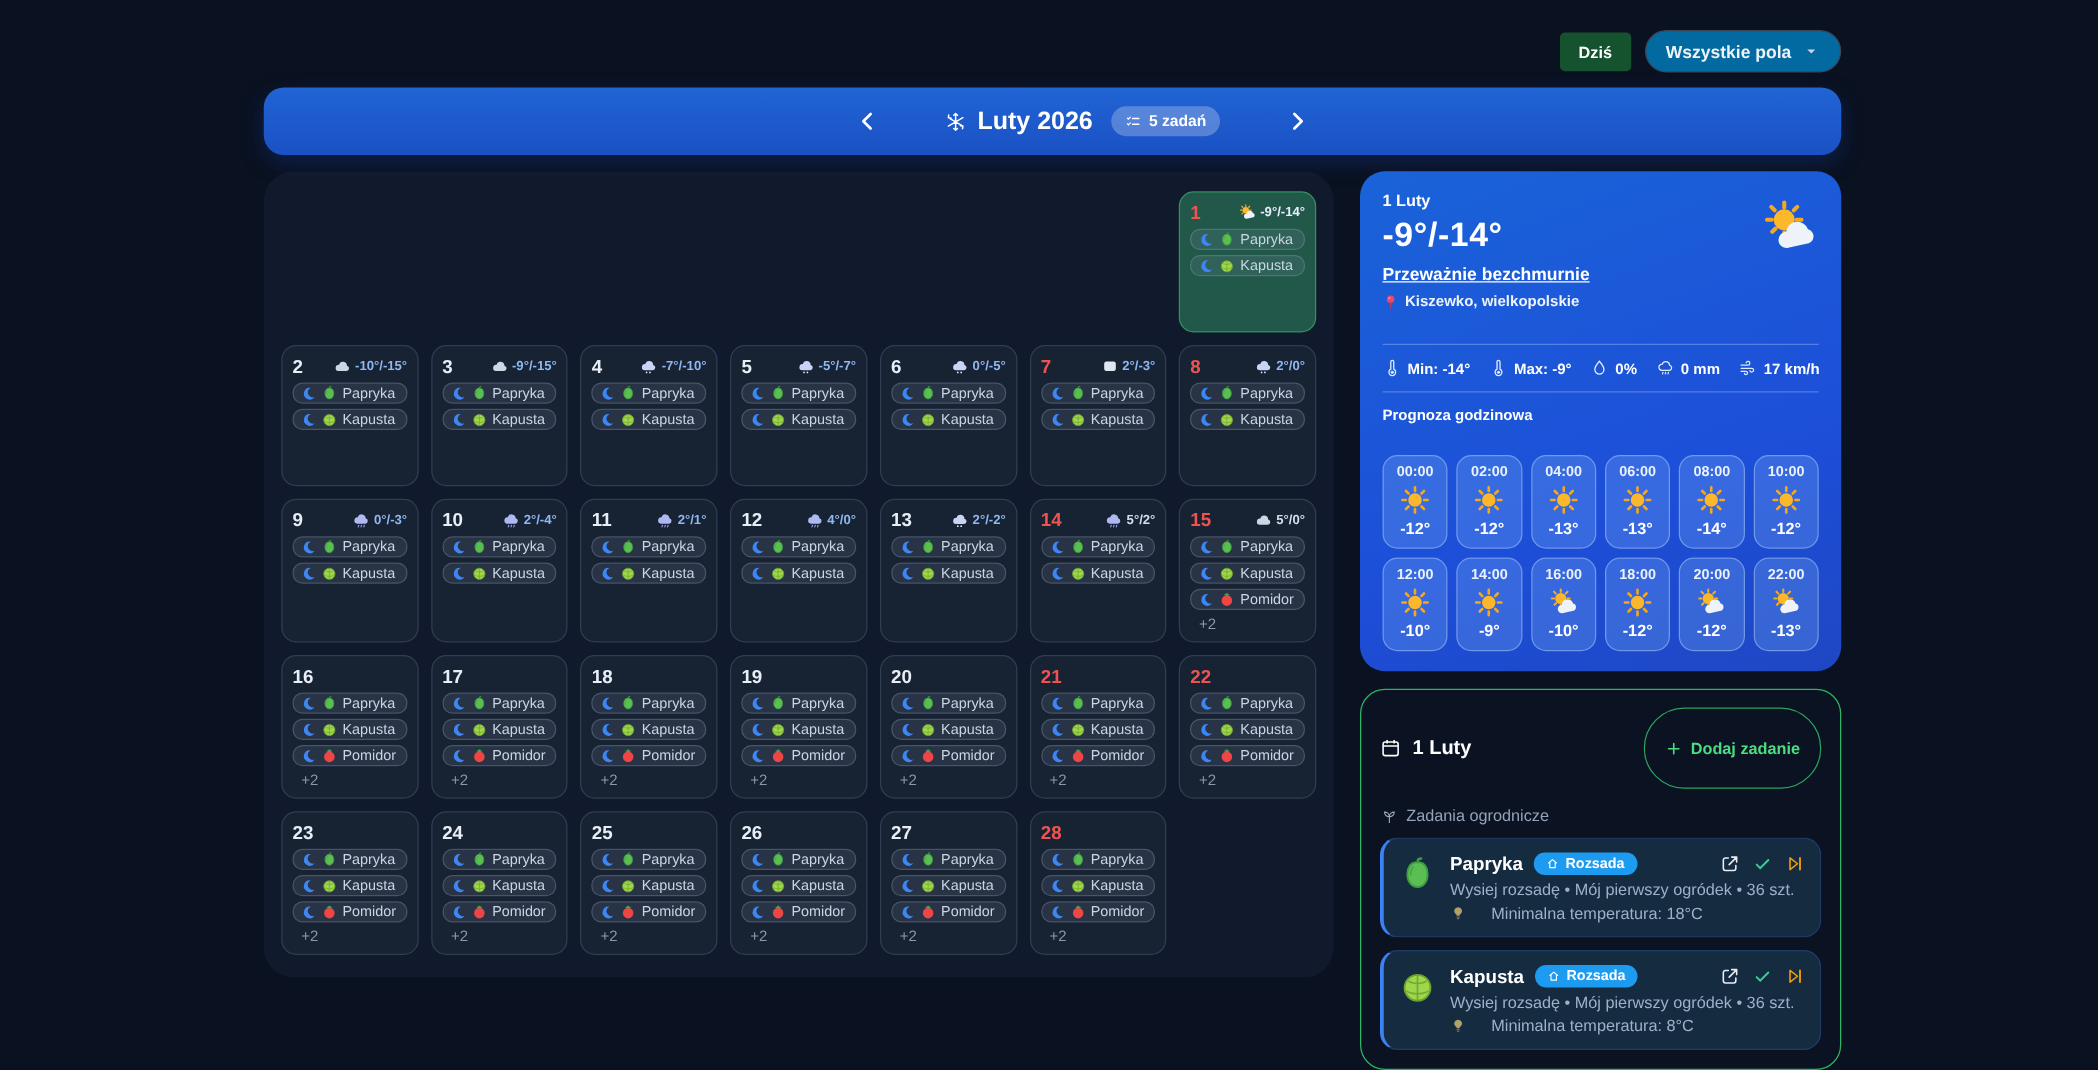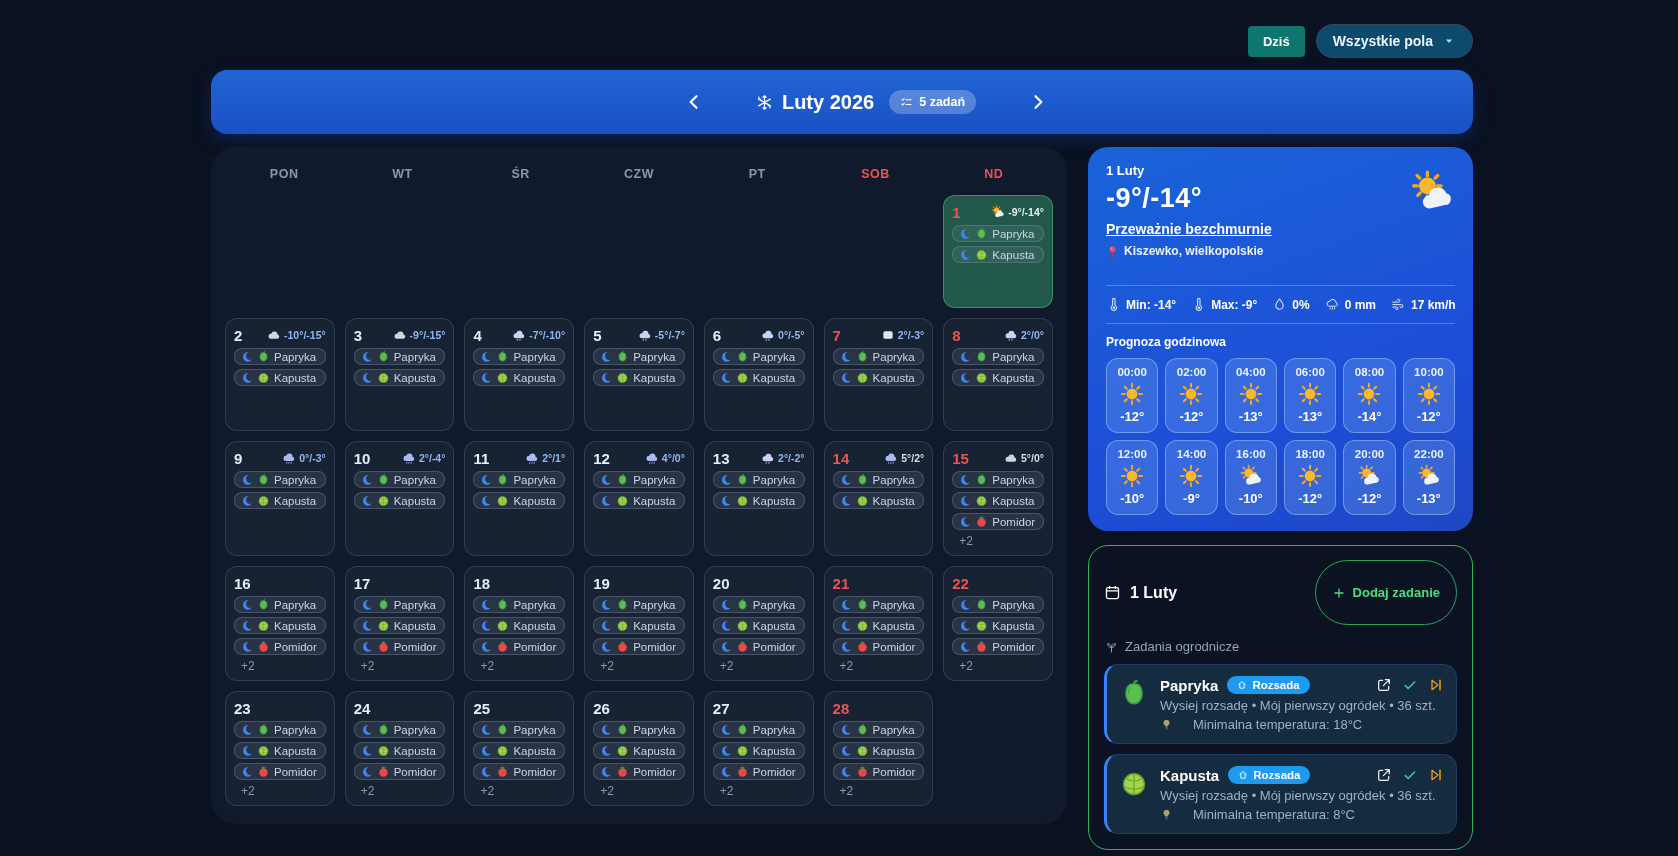--- a/index.html
+++ b/index.html
@@ -3,24 +3,24 @@
 <meta charset="utf-8">
 <style>
   * { box-sizing: border-box; margin: 0; padding: 0; }
   html,body { width:1678px; height:856px; overflow:hidden; }
   body {
     background:#0a1120;
     font-family:"Liberation Sans","DejaVu Sans",sans-serif;
     color:#e5ecf5;
   }
   .topbar { display:flex; justify-content:flex-end; align-items:center; gap:11px; padding:24px 205px 12px 0; }
-  .btn-today { background:#0f766e; border:none; border-radius:4px; padding:8px 15px; color:#fff; font-size:13px; font-weight:bold; cursor:pointer; }
-  .btn-fields { display:flex; align-items:center; gap:9px; background:#0c4a6e; border:1px solid #39465a; border-radius:999px; padding:8px 16px; color:#eef3f9; font-size:14px; font-weight:600; cursor:pointer; }
+  .btn-today { background:#14532d; border:none; border-radius:4px; padding:8px 15px; color:#fff; font-size:13px; font-weight:bold; cursor:pointer; }
+  .btn-fields { display:flex; align-items:center; gap:9px; background:#0369a1; border:1px solid #39465a; border-radius:999px; padding:8px 16px; color:#eef3f9; font-size:14px; font-weight:600; cursor:pointer; }
   .content { margin-left:211px; width:1262px; }
-  .month-header { height:64px; border-radius:16px; background:linear-gradient(180deg,#2164d4,#1a51c4); display:flex; align-items:center; justify-content:center; gap:46px; margin-bottom:13px; box-shadow:0 6px 18px rgba(20,60,160,.35);padding-left:48px; }
+  .month-header { height:54px; border-radius:16px; background:linear-gradient(180deg,#2164d4,#1a51c4); display:flex; align-items:center; justify-content:center; gap:46px; margin-bottom:13px; box-shadow:0 6px 18px rgba(20,60,160,.35);padding-left:48px; }
   .nav-btn { background:transparent; border:none; cursor:pointer; display:flex; align-items:center; padding:6px; }
   .mh-center { display:flex; align-items:center; gap:9px; }
   .month-title { font-size:20px; font-weight:bold; color:#fff; }
   .tasks-badge { display:flex; align-items:center; gap:6px; background:rgba(255,255,255,.25); border-radius:999px; padding:5px 11px; font-size:12.5px; font-weight:bold; color:#fff; margin-left:6px; }
   .main-row { display:flex; gap:21px; align-items:flex-start; }
 
   
   .calendar-card { width:856px; background:rgba(19,30,49,.72); border-radius:24px; padding:16px 14px 18px; }
   .dow-row { display:grid; grid-template-columns:repeat(7,1fr); margin:4px 0 14px; }
   .dow { text-align:center; font-size:12.5px; font-weight:bold; color:#8b97a8; letter-spacing:.5px; }
@@ -43,21 +43,21 @@
   .right-col { width:385px; display:flex; flex-direction:column; gap:14px; }
   .weather-card { background:linear-gradient(160deg,#1a63d8,#1d4ed8 65%,#1e47c3); border-radius:20px; padding:16px 18px 16px; color:#fff; position:relative; }
   .w-date { font-size:13px; font-weight:600; }
   .w-temp { font-size:27px; font-weight:600; margin:5px 0 7px; letter-spacing:.5px; }
   .w-desc { font-size:14px; font-weight:600;text-decoration:underline; }
   .w-loc { display:flex; align-items:center; gap:5px; font-size:12px; font-weight:600; color:rgba(255,255,255,.92); margin-top:7px; }
   .w-big-icon { position:absolute; top:22px; right:18px; }
   #stats-row { display:flex; align-items:center; gap:15px; border-top:1px solid rgba(255,255,255,.25); border-bottom:1px solid rgba(255,255,255,.25); padding:11px 0; margin-top:27px; }
   .stat { display:flex; align-items:center; gap:5px; font-size:12px; font-weight:bold; white-space:nowrap; }
   .stat-ic { display:flex; opacity:.95; }
-  .hourly-title { font-size:12px; font-weight:bold; margin:11px 0 9px; }
+  .hourly-title { font-size:12px; font-weight:bold; margin:11px 0 25px; }
   #hourly-grid { display:grid; grid-template-columns:repeat(6,1fr); gap:7px; }
   .tile { background:rgba(125,175,245,.28); border:1px solid rgba(190,220,255,.42); border-radius:12px; padding:7px 2px 8px; text-align:center; }
   .tile-time { font-size:11.5px; font-weight:bold; color:#eaf2fc; }
   .tile-ic { display:flex; justify-content:center; margin:4px 0 3px; }
   .tile-temp { font-size:13px; font-weight:bold; color:#fff; }
 
   .tasks-card { border:1.5px solid #2eb563; border-radius:20px; padding:14px 15px 15px; background:rgba(13,22,37,.55); }
   .tc-head { display:flex; justify-content:space-between; align-items:center; }
   .tc-left { display:flex; align-items:center; gap:9px; }
   .tc-title { font-size:16px; font-weight:bold; color:#fff; }
@@ -127,29 +127,20 @@
         <span style="display: inline-flex;">
           <svg width="20" height="20" viewBox="0 0 24 24" xmlns="http://www.w3.org/2000/svg">
             <path d="M9 5l7 7-7 7" stroke="#fff" stroke-width="2.6" fill="none" stroke-linecap="round" stroke-linejoin="round"></path>
           </svg>
         </span>
       </button>
   </div>
 
   <div class="main-row">
     <div class="calendar-card">
-      <div class="dow-row" id="dow-row">
-          <div class="dow">PON</div>
-          <div class="dow">WT</div>
-          <div class="dow">ŚR</div>
-          <div class="dow">CZW</div>
-          <div class="dow">PT</div>
-          <div class="dow red">SOB</div>
-          <div class="dow red">ND</div>
-        </div>
       <div id="calendar-grid">
           <div class="cell empty"></div>
           <div class="cell empty"></div>
           <div class="cell empty"></div>
           <div class="cell empty"></div>
           <div class="cell empty"></div>
           <div class="cell empty"></div>
           <div class="cell today">
             <div class="cell-head">
               <span class="num red">1</span>

